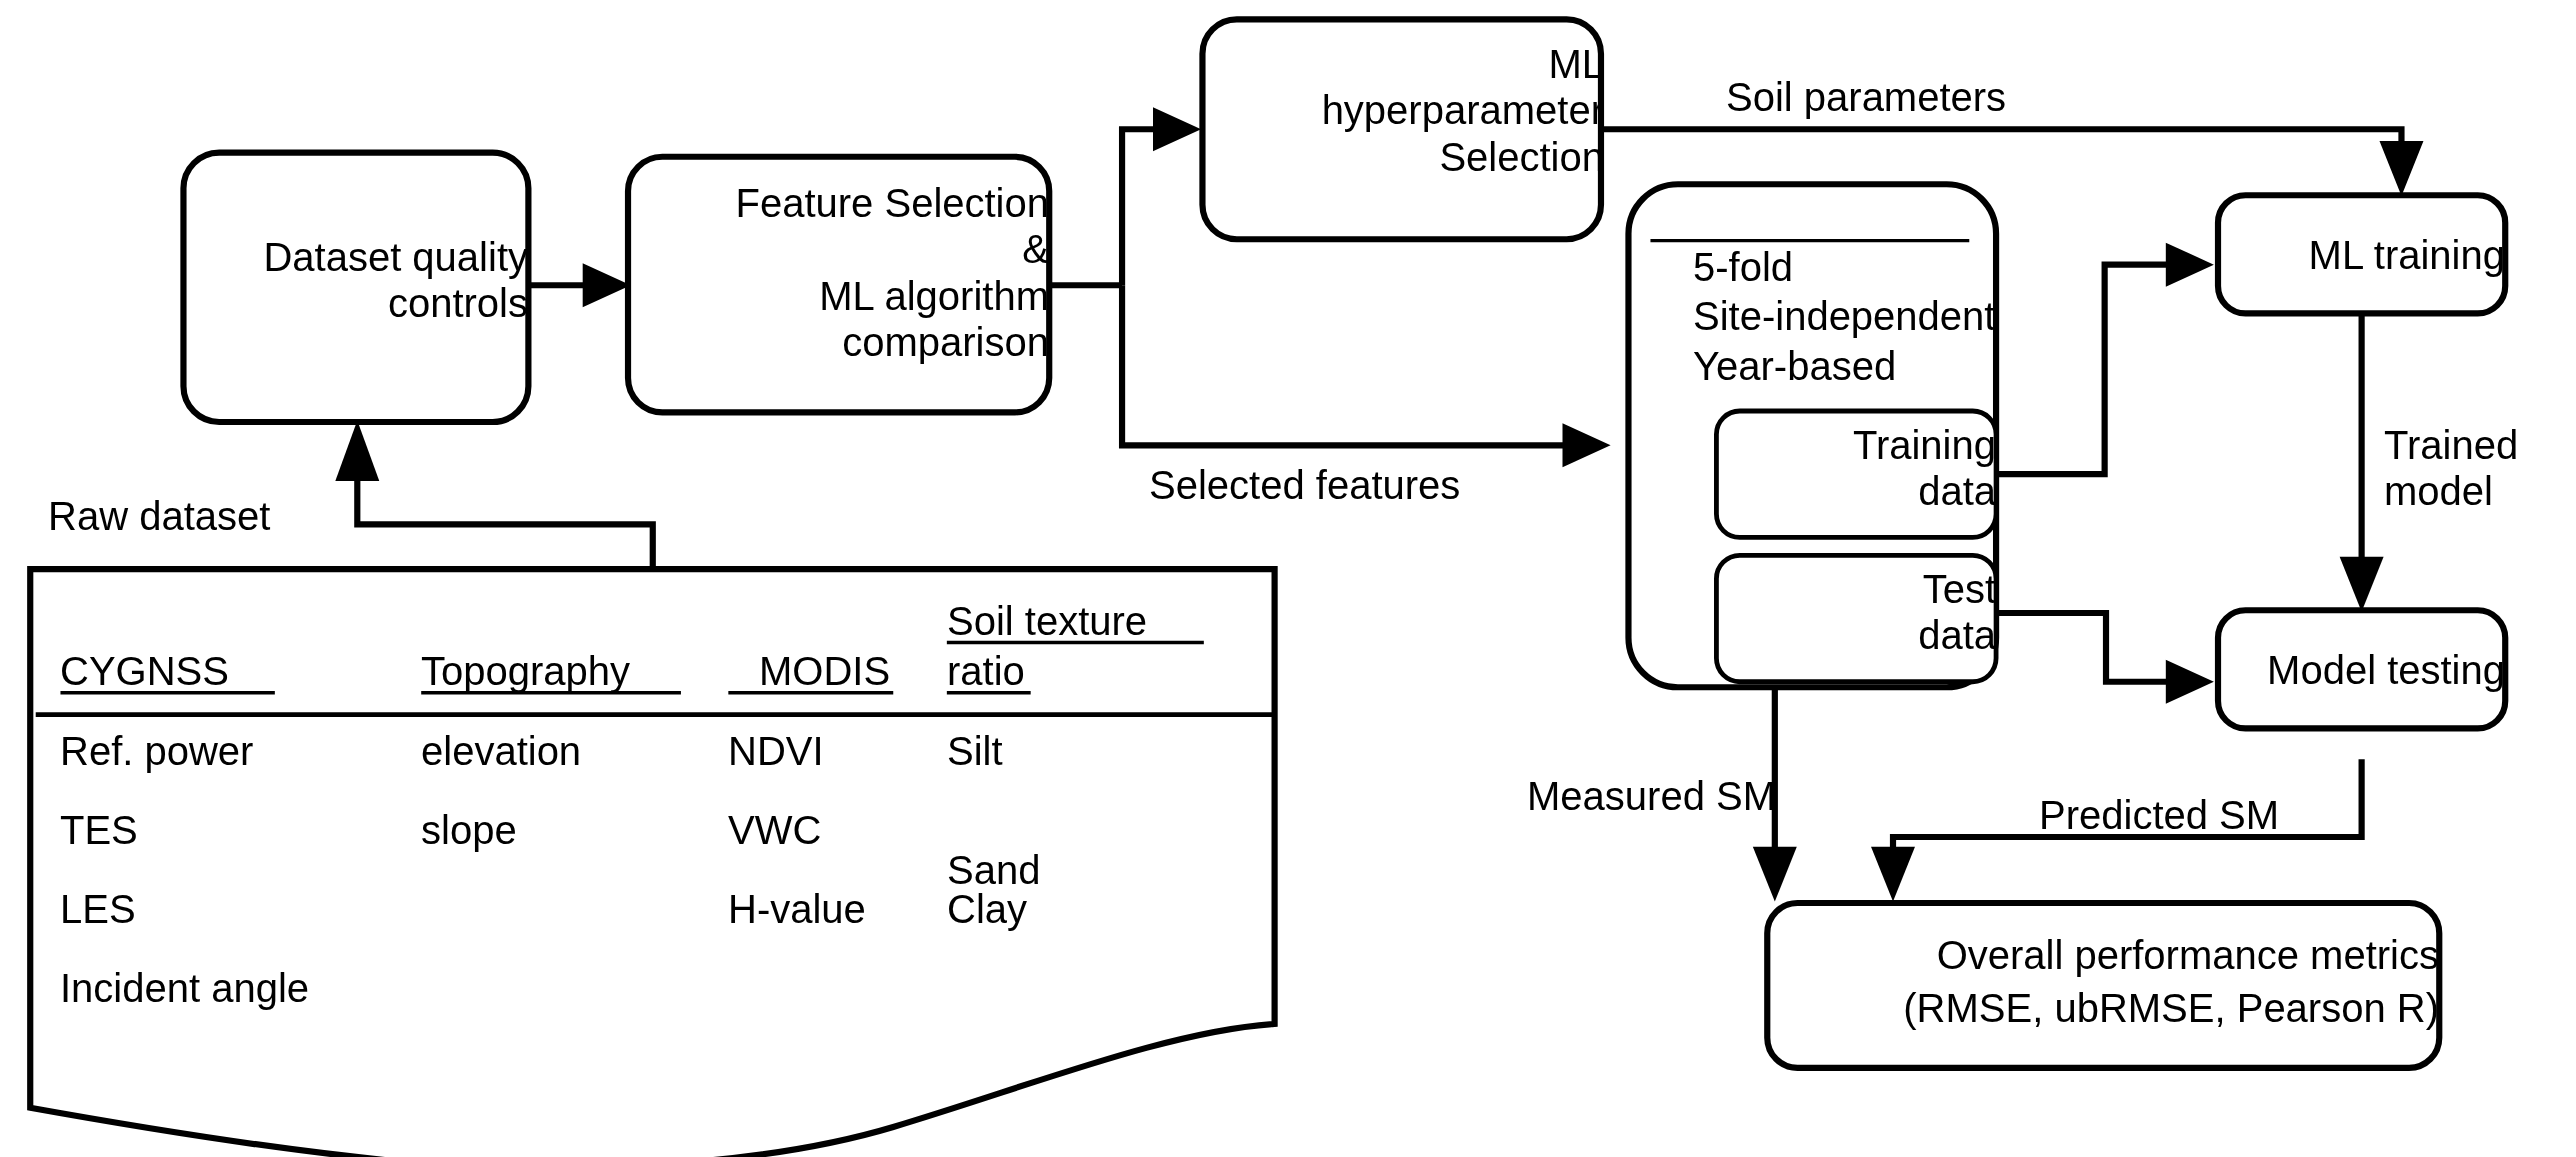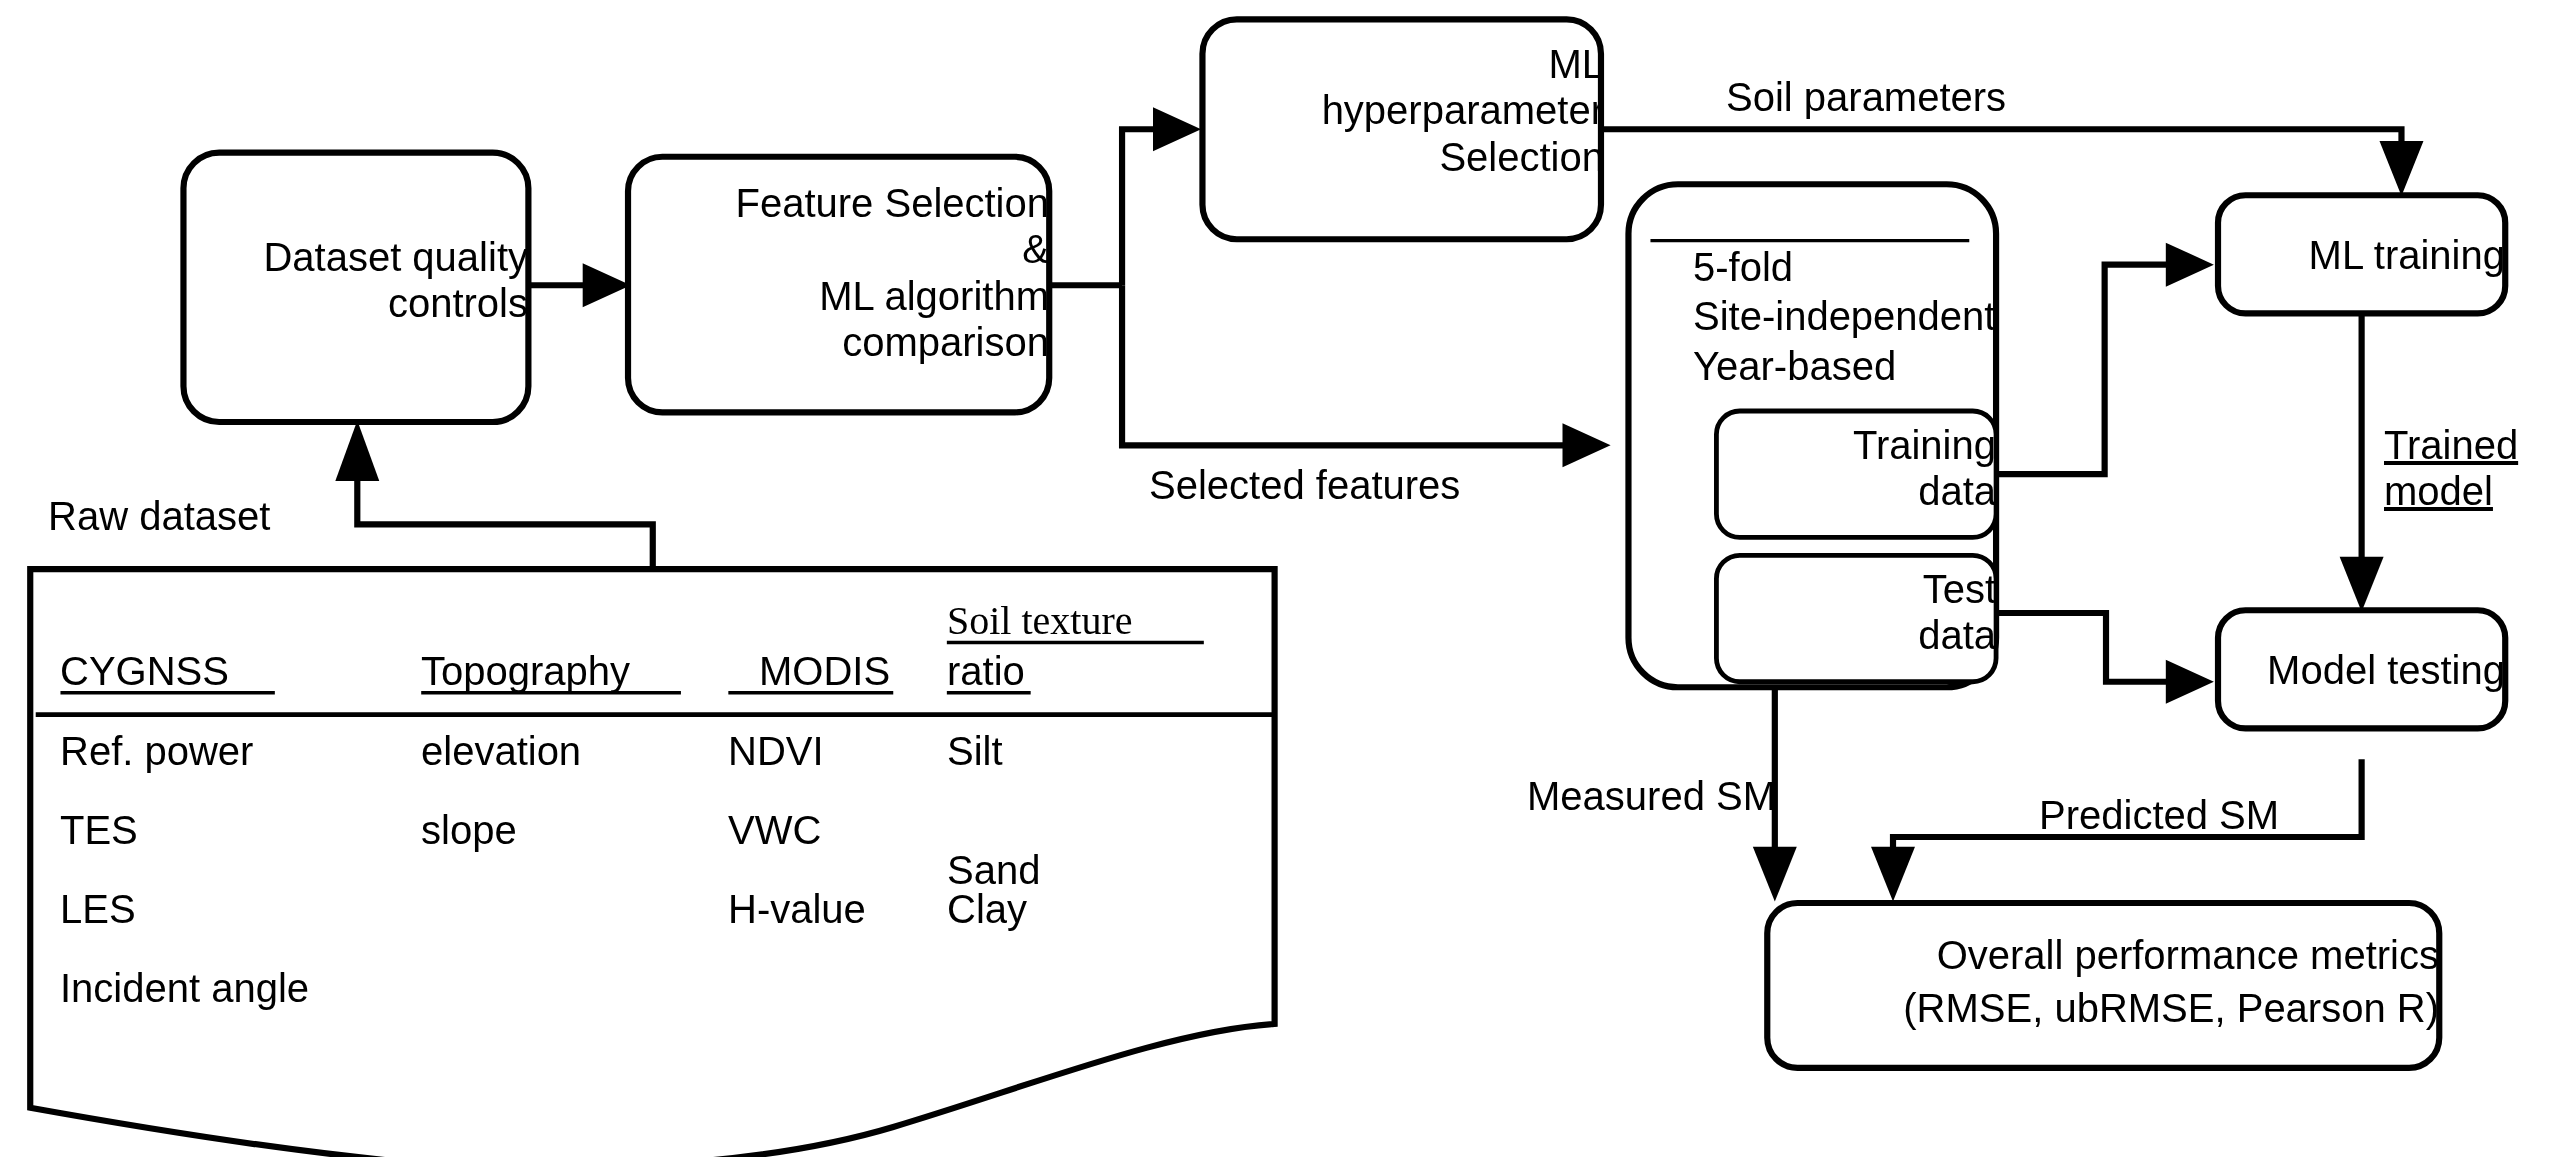--- a/index.html
+++ b/index.html
@@ -187,28 +187,28 @@
 
   <div class="txt node-label" style="left:1767px; top:932px; width:672px;">Overall performance metrics</div>
   <div class="txt node-label" style="left:1767px; top:985px; width:672px;">(RMSE, ubRMSE, Pearson R)</div>
 
   <div class="txt edge-label" style="left:48px; top:493px;">Raw dataset</div>
 
   <div class="txt edge-label" style="left:1149px; top:462px;">Selected features</div>
 
   <div class="txt edge-label" style="left:1726px; top:74px;">Soil parameters</div>
 
-  <div class="txt edge-label" style="left:2384px; top:423px; line-height:1.14;text-decoration:underline;">Trained
+  <div class="txt edge-label" style="left:2384px; top:423px; line-height:1.14;">Trained
 model</div>
 
   <div class="txt edge-label" style="left:1527px; top:773px;">Measured SM</div>
 
   <div class="txt edge-label" style="left:2039px; top:792px;">Predicted SM</div>
 
-  <div class="txt tbl-cell" style="left:947px; top:598px;font-family:Liberation Serif, serif;">Soil texture</div>
+  <div class="txt tbl-cell" style="left:947px; top:598px;">Soil texture</div>
 
   <div class="txt tbl-cell" style="left:60px; top:648px;">CYGNSS</div>
   <div class="txt tbl-cell" style="left:421px; top:648px;">Topography</div>
   <div class="txt tbl-cell" style="left:728px; top:648px;margin-left:31px;">MODIS</div>
   <div class="txt tbl-cell" style="left:947px; top:648px;">ratio</div>
 
   <div class="txt tbl-cell" style="left:60px; top:728px;">Ref. power</div>
   <div class="txt tbl-cell" style="left:421px; top:728px;">elevation</div>
   <div class="txt tbl-cell" style="left:728px; top:728px;">NDVI</div>
   <div class="txt tbl-cell" style="left:947px; top:728px;">Silt</div>

